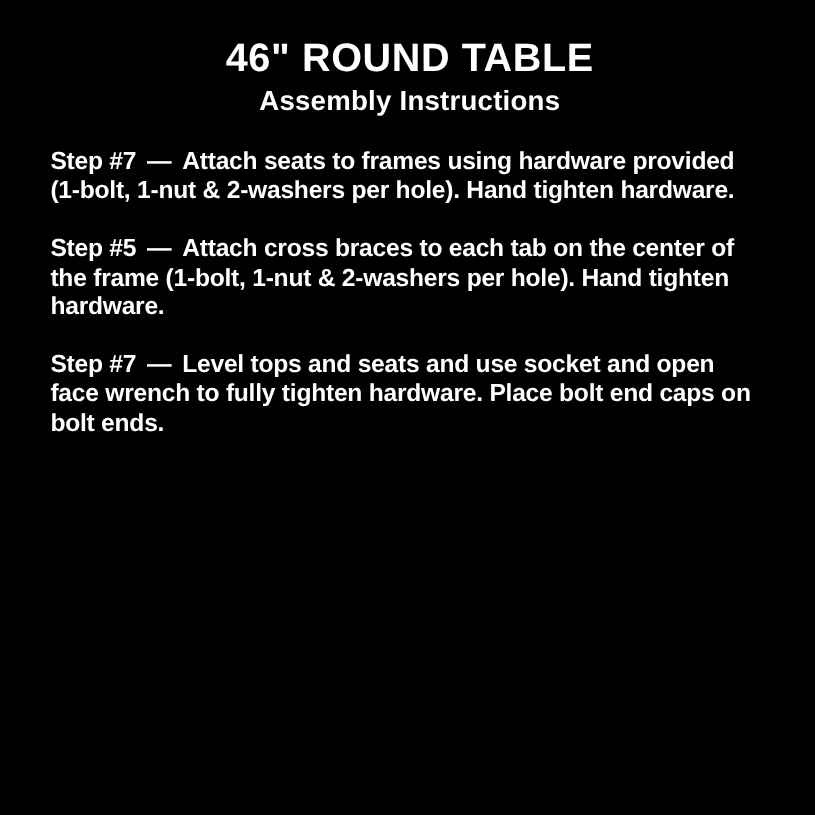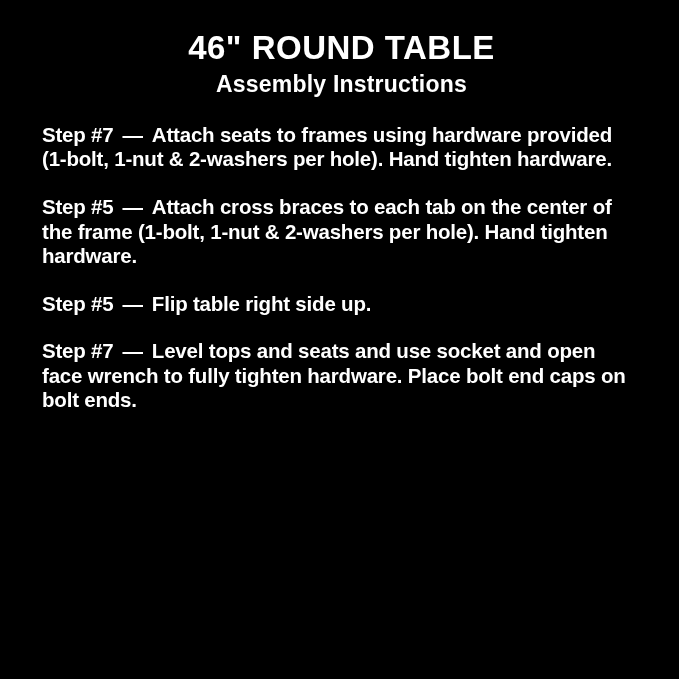--- a/index.html
+++ b/index.html
@@ -54,17 +54,16 @@
   <h1 class="title">46" ROUND TABLE</h1>
   <h2 class="subtitle">Assembly Instructions</h2>
 
   <div class="steps">
 
 
     <p class="step"><span class="step-label">Step #7</span><span class="step-dash">—</span><span class="step-text">Attach seats to frames using hardware provided (1-bolt, 1-nut &amp; 2-washers per hole). Hand tighten hardware.</span></p>
 
     <p class="step"><span class="step-label">Step #5</span><span class="step-dash">—</span><span class="step-text">Attach cross braces to each tab on the center of the frame (1-bolt, 1-nut &amp; 2-washers per hole). Hand tighten hardware.</span></p>
 
-    <p class="step"><span class="step-label">Step #5</span><span class="step-dash">—</span><span class="step-text">Flip table right side up.</span></p>
 
     <p class="step"><span class="step-label">Step #7</span><span class="step-dash">—</span><span class="step-text">Level tops and seats and use socket and open face wrench to fully tighten hardware. Place bolt end caps on bolt ends.</span></p>
   </div>
 </div>
 
 </body></html>

